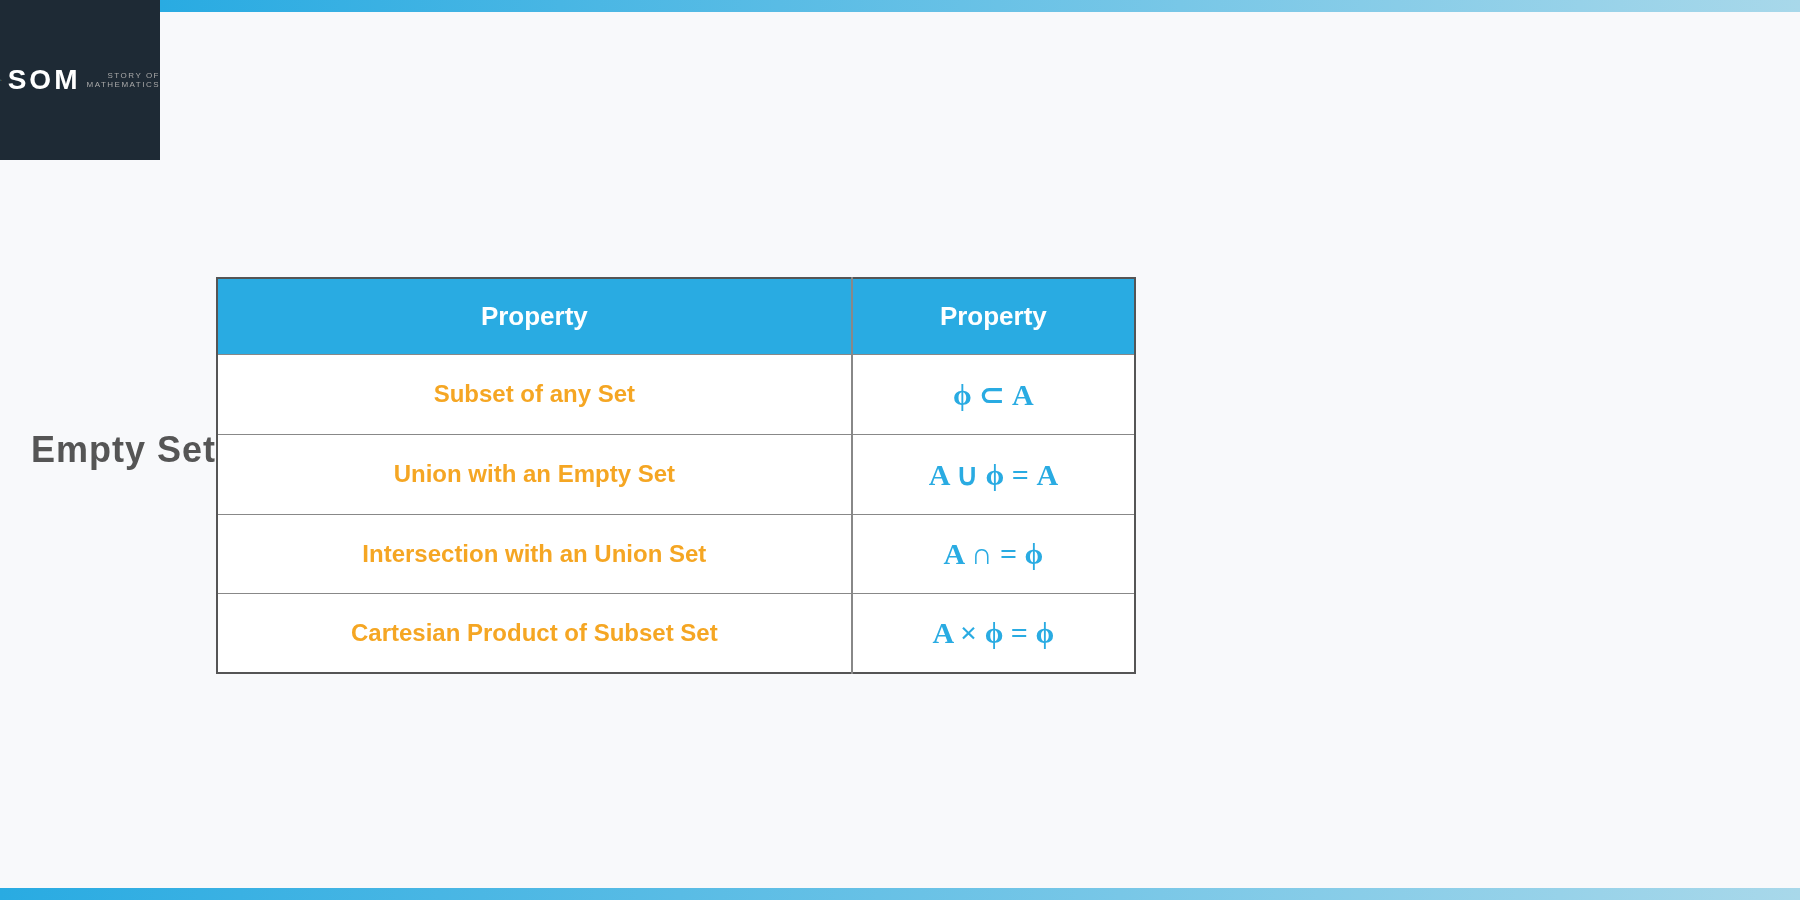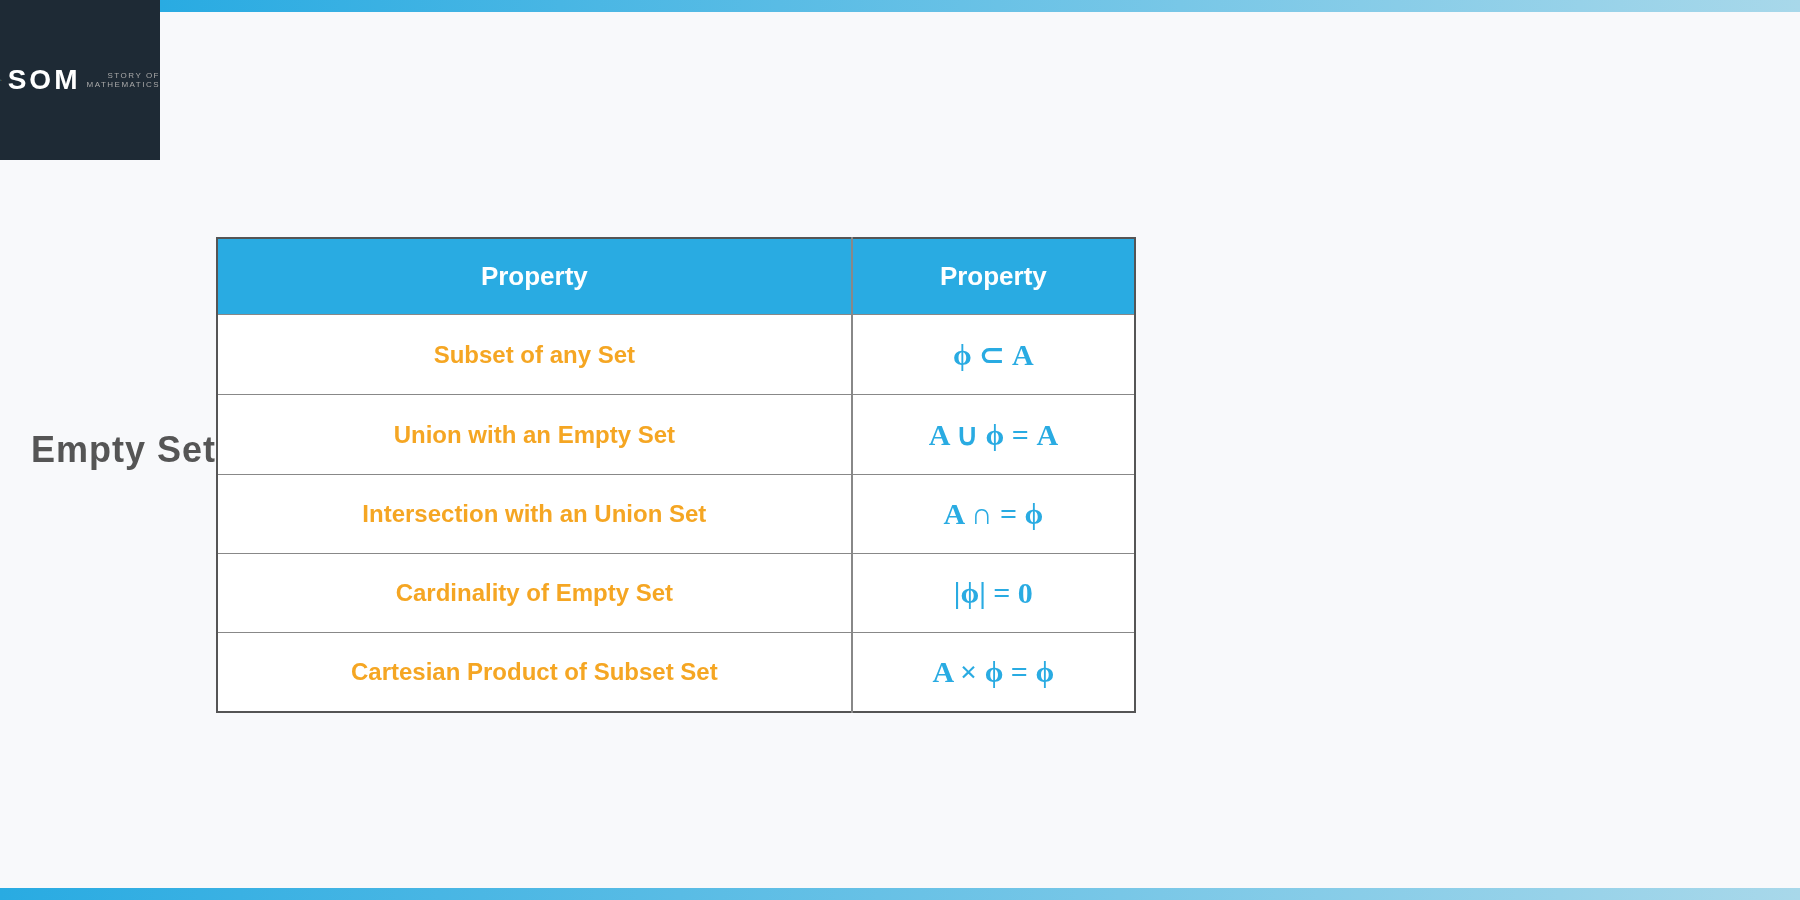--- a/index.html
+++ b/index.html
@@ -182,23 +182,19 @@
         </tr>
         <tr>
           <td>Union with an Empty Set</td>
           <td>A ∪ ϕ = A</td>
         </tr>
         <tr>
           <td>Intersection with an Union Set</td>
           <td>A ∩  = ϕ</td>
         </tr>
         <tr>
-          <td>Cardinality of Empty Set</td>
-          <td>|ϕ| = 0</td>
-        </tr>
-        <tr>
           <td>Cartesian Product of Subset Set</td>
           <td>A × ϕ = ϕ</td>
         </tr>
       </tbody>
     </table>
   </div>
 </div>
 
 </body></html>

